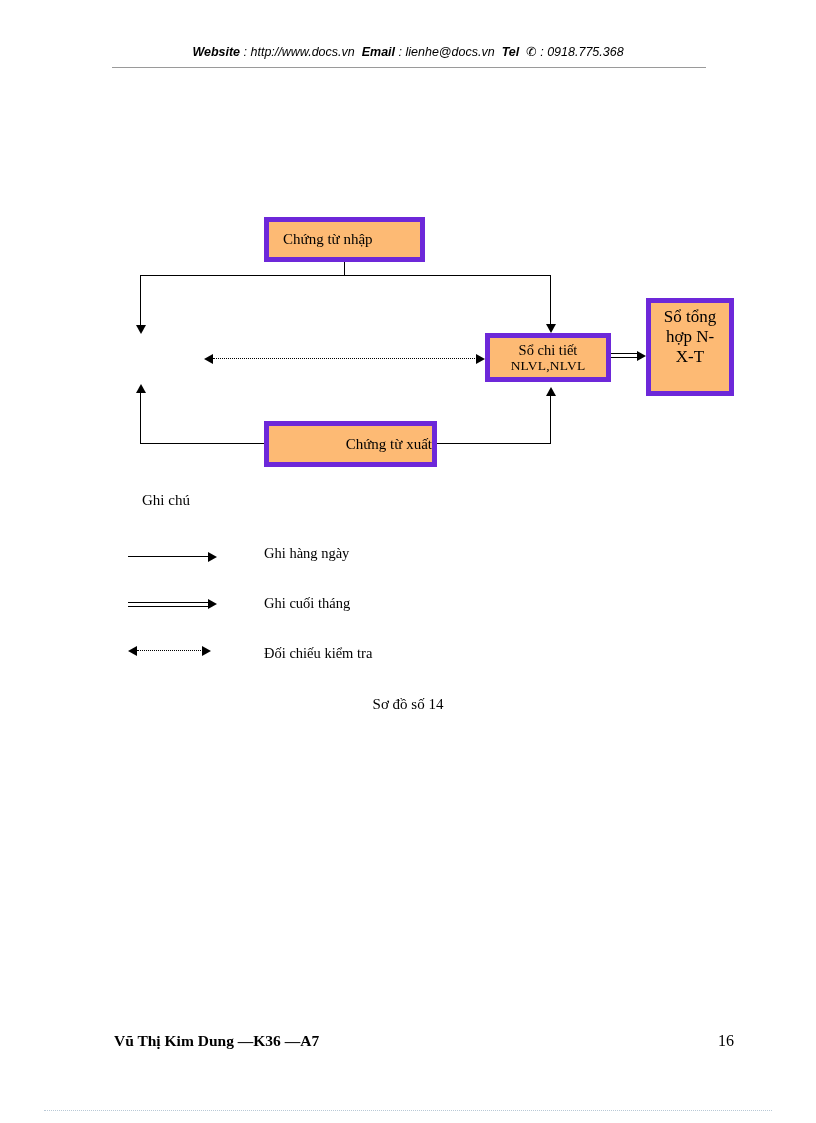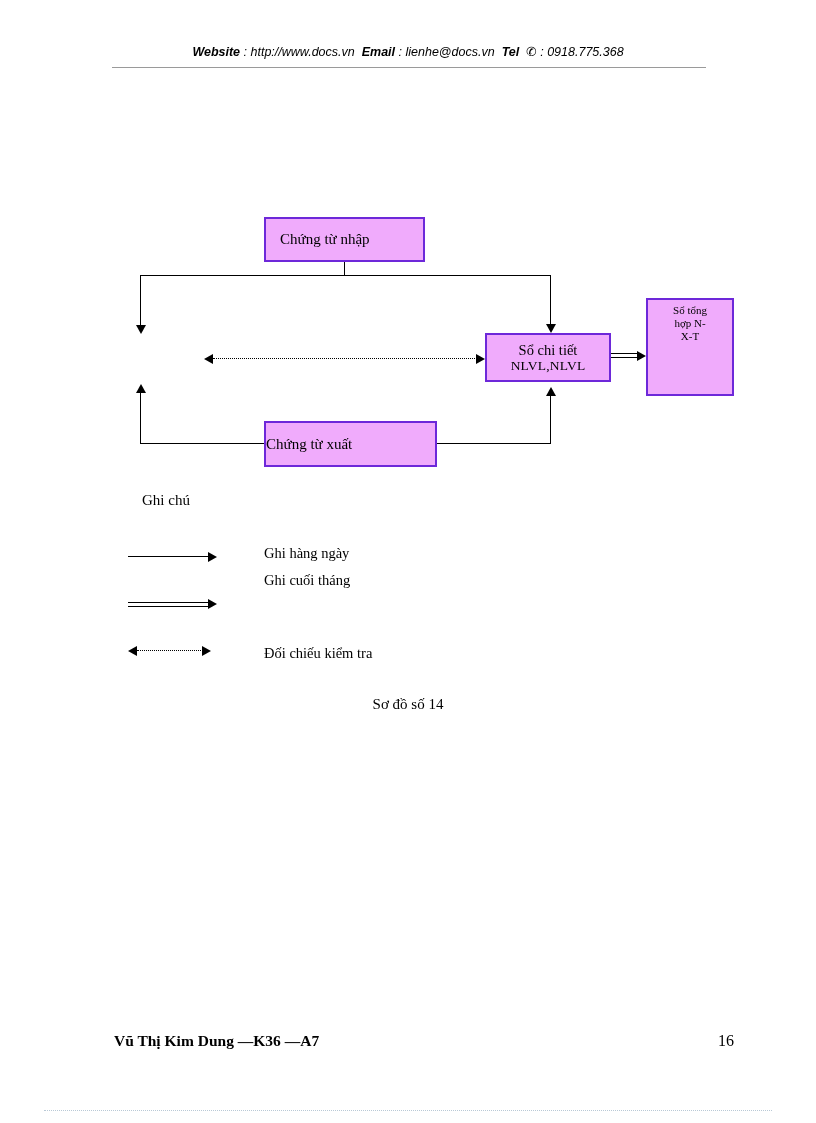--- a/index.html
+++ b/index.html
@@ -45,38 +45,38 @@
   
   #diagram {
     position: absolute;
     left: 0;
     top: 0;
     width: 816px;
     height: 700px;
   }
   .node {
     position: absolute;
-    border: 2px solid #6d28d9;
-    background: #f0abfc;
+    border: 5px solid #6d28d9;
+    background: #fdba74;
     box-sizing: border-box;
     display: flex;
     align-items: center;
     font-size: 15px;
     line-height: 1.12;
     z-index: 3;
   }
   .node .inner { width: 100%; }
   #node-ctn  { left: 264px; top: 217px; width: 161px; height: 45px; padding-left: 14px; }
   #node-tk   { left: 79px;  top: 334px; width: 125px; height: 45px; justify-content: center; }
   #node-scd  { left: 485px; top: 333px; width: 126px; height: 49px; text-align: center; }
   #node-scd .l1 { font-size: 14.5px; }
   #node-scd .l2 { font-size: 13.5px; letter-spacing: 0.2px; }
   #node-cts  { left: 264px; top: 421px; width: 173px; height: 46px; justify-content: center; }
   #node-sth  { left: 646px; top: 298px; width: 88px; height: 98px; justify-content: center; align-items: flex-start; text-align: center; }
-  #node-sth .inner { padding-top: 4px; font-size: 11px; line-height: 1.18; }
+  #node-sth .inner { padding-top: 4px; font-size: 17px; line-height: 1.18; }
 
   
   .ln { position: absolute; background: #000000; z-index: 1; }
   .ln.h { height: 1px; }
   .ln.v { width: 1px; }
 
   
   .ah { position: absolute; width: 0; height: 0; z-index: 2; }
   .ah.down  { border-left: 5px solid transparent; border-right: 5px solid transparent; border-top: 9px solid #000000; }
   .ah.up    { border-left: 5px solid transparent; border-right: 5px solid transparent; border-bottom: 9px solid #000000; }
@@ -156,21 +156,21 @@
 
 
     <div class="node" id="node-scd">
       <div class="inner">
         <div class="l1">Sổ chi tiết</div>
         <div class="l2">NLVL,NLVL</div>
       </div>
     </div>
 
     <div class="node" id="node-cts">
-      <div class="inner" style="text-align:left;">Chứng từ xuất</div>
+      <div class="inner" style="text-align:right;">Chứng từ xuất</div>
     </div>
 
     <div class="node" id="node-sth">
       <div class="inner">
         <div>Sổ tổng</div>
         <div>hợp N-</div>
         <div>X-T</div>
       </div>
     </div>
 
@@ -206,21 +206,21 @@
       <div class="ln h" style="left:0; top:4px; width:82px;"></div>
       <div class="ah right" style="left:80px; top:0;"></div>
     </div>
     <div class="lg-label" style="top:545px;">Ghi hàng ngày</div>
 
     <div class="lg-art" style="top:600px; width:90px; height:10px;">
       <div class="ln h" style="left:0; top:2px; width:82px;"></div>
       <div class="ln h" style="left:0; top:6px; width:82px;"></div>
       <div class="ah right" style="left:80px; top:-1px;"></div>
     </div>
-    <div class="lg-label" style="top:572px;">Ghi cuối tháng</div>
+    <div class="lg-label" style="top:595px;">Ghi cuối tháng</div>
 
     <div class="lg-art" style="top:645px; width:95px; height:10px;">
       <div class="dotted-h" style="left:9px; top:5px; width:66px;"></div>
       <div class="ah left" style="left:0; top:1px;"></div>
       <div class="ah right" style="left:74px; top:1px;"></div>
     </div>
     <div class="lg-label" style="top:645px;">Đối chiếu kiểm tra</div>
   </div>
 
   <div id="caption">Sơ đồ số 14</div>

